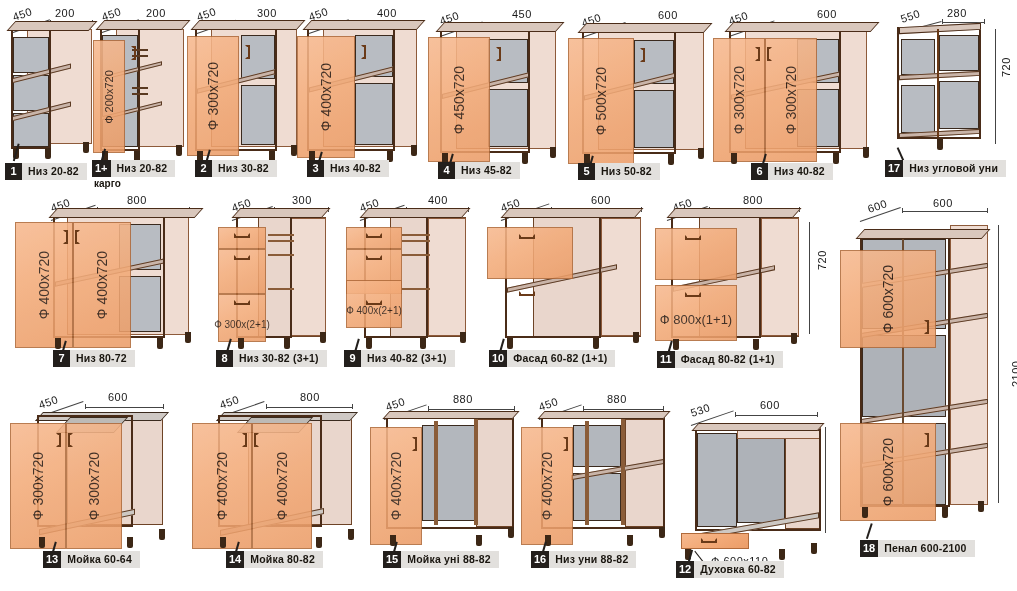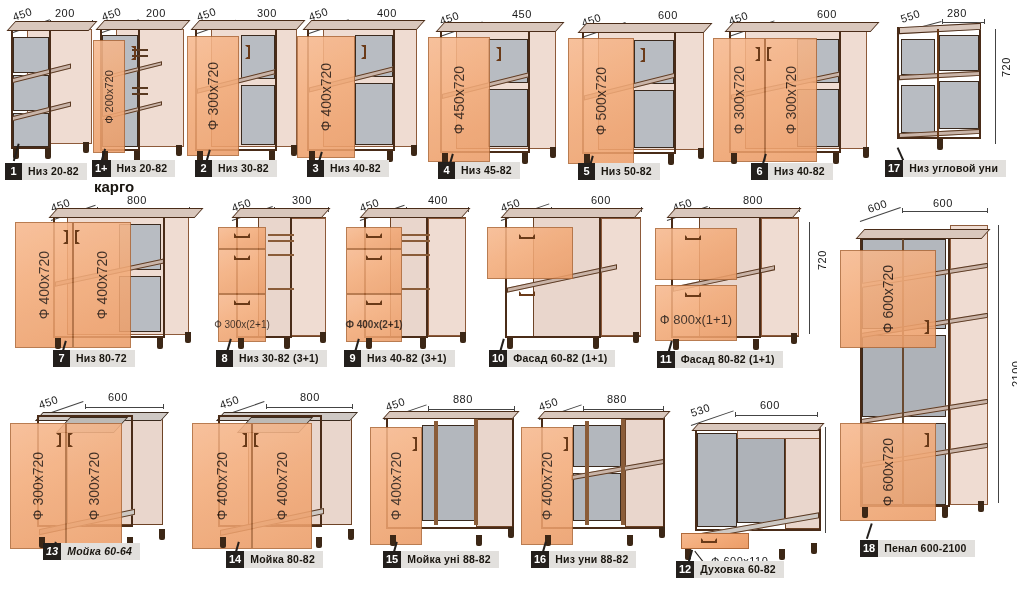--- a/index.html
+++ b/index.html
@@ -48,21 +48,21 @@
   .badge .lbl {
     background:#e2e0dd; color:#19150f;
     font-weight:bold;
     padding:0 8px 0 6px;
     display:flex; align-items:center;
     line-height:1;
     letter-spacing:.2px;
   }
   .badge .sub {
     position:absolute; left:2px; top:18px;
-    font-size:15px; font-weight:bold; color:#19150f;
+    font-size:10px; font-weight:bold; color:#19150f;
   }
   .leader { position:absolute; z-index:39; }
   .face {             
     position:absolute;
     background:linear-gradient(155deg,#f6b98f 0%,#f3ab79 45%,#eb9d68 100%);
     border:1px solid #b06a3a;
     z-index:20;
   }
   .face.translucent { opacity:.88; }
   .facelabel {
@@ -424,21 +424,21 @@
   <div class="top-slab" style="left:24px; top:16px; width:102px; height:10px; transform:skewX(-42deg);"></div>
   <div style="position:absolute; left:62px; top:42px; width:28px; height:2px; background:#8a5c38;"></div>
   <div style="position:absolute; left:62px; top:48px; width:28px; height:2px; background:#8a5c38;"></div>
   <div style="position:absolute; left:62px; top:62px; width:28px; height:2px; background:#8a5c38;"></div>
   <div style="position:absolute; left:62px; top:96px; width:28px; height:2px; background:#8a5c38;"></div>
 
   <div class="face translucent" style="left:6px; top:35px; width:56px; height:22px;"></div>
   <div class="handle h" style="left:26px; top:41px;"></div>
   <div class="face translucent" style="left:6px; top:57px; width:56px; height:45px;"></div>
   <div class="handle h" style="left:26px; top:63px;"></div>
-  <div class="face translucent" style="left:6px; top:102px; width:56px; height:48px;font-weight:bold;">
+  <div class="face translucent" style="left:6px; top:88px; width:56px; height:48px;">
     <div class="facelabel flat" style="font-size:10px; top:62%;">Ф 400х(2+1)</div>
   </div>
   <div class="handle h" style="left:26px; top:108px;"></div>
 
   <div class="foot" style="left:26px; top:146px;"></div>
   <div class="foot" style="left:80px; top:146px;"></div>
   <div class="foot" style="left:120px; top:140px;"></div>
 
   <div class="leader" style="left:16px; top:148px; width:12px; height:12px; border-left:2px solid #231f1c; transform:rotate(16deg);"></div>
   <div class="badge" style="left:4px; top:158px;">
@@ -530,21 +530,21 @@
   <div class="face translucent" style="left:61px; top:38px; width:56px; height:126px;">
     <div class="facelabel">Ф 300х720</div>
   </div>
   <div class="handle v" style="left:51px; top:48px;"></div>
   <div class="handle v" style="left:63px; top:48px; border-left-color:#6a3a18; border-right-color:transparent;"></div>
   <div class="foot" style="left:34px; top:152px;"></div>
   <div class="foot" style="left:122px; top:152px;"></div>
   <div class="foot" style="left:154px; top:144px;"></div>
 
   <div class="leader" style="left:48px; top:158px; width:12px; height:12px; border-left:2px solid #231f1c; transform:rotate(16deg);"></div>
-  <div class="badge" style="left:38px; top:158px;font-style:italic;">
+  <div class="badge" style="left:38px; top:166px;">
     <div class="num">13</div>
     <div class="lbl">Мойка 60-64</div>
   </div>
 </div>
 
 <div class="item" style="left:188px; top:385px; width:190px; height:200px;">
   <div class="dim slant" style="left:34px; top:14px;">450</div>
   <div class="dim" style="left:112px; top:6px;">800</div>
   <div class="dimline h" style="left:78px; top:22px; width:86px;"></div>
   <div class="tick" style="left:78px; top:19px;"></div>

